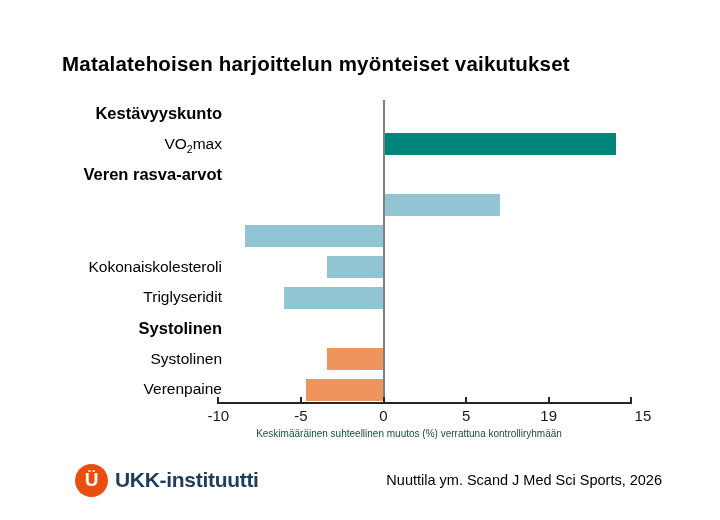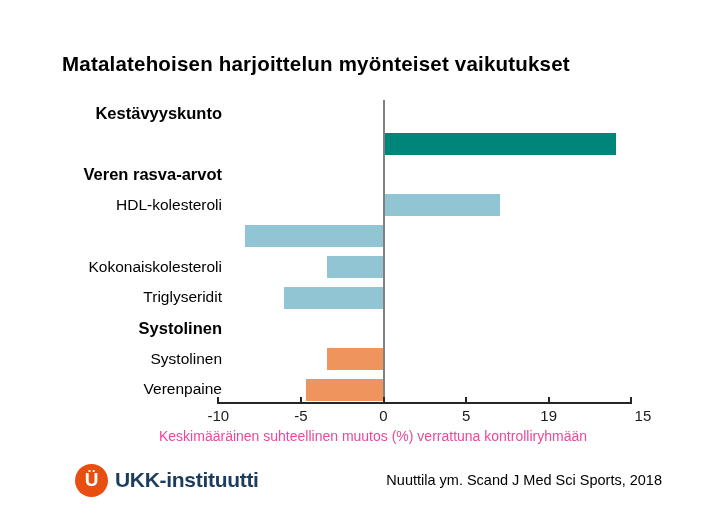--- a/index.html
+++ b/index.html
@@ -26,22 +26,22 @@
   .row-label sub{font-size:0.68em;line-height:0;}
   .bar{position:absolute;height:22px;}
   .zero-line{position:absolute;width:2px;background:#808080;}
   .axis-line{position:absolute;height:2px;background:#262626;}
   .tick{position:absolute;width:2px;height:5px;background:#262626;}
   .tick-label{
     position:absolute;width:40px;margin-left:-20px;text-align:center;
     font-size:15px;color:#1a1a1a;
   }
   .x-axis-label{
-    position:absolute;width:500px;margin-left:-250px;text-align:left;
-    font-size:14px;color:#ec4899;white-space:nowrap;
+    position:absolute;width:500px;margin-left:-250px;text-align:center;
+    font-size:10px;color:#14532d;white-space:nowrap;
   }
   .footer-logo{position:absolute;left:75px;top:463px;height:34px;display:flex;align-items:center;}
   .logo-mark{
     width:33px;height:33px;border-radius:50%;
     display:flex;align-items:center;justify-content:center;
     color:#fff;font-weight:900;font-size:19px;line-height:1;
     padding-bottom:1px;box-sizing:border-box;
   }
   .logo-text{
     margin-left:7px;font-size:21px;font-weight:bold;letter-spacing:-0.3px;
@@ -54,23 +54,23 @@
 </style>
 </head>
 <body>
 
 <div class="page">
   <div class="title">Matalatehoisen harjoittelun myönteiset vaikutukset</div>
 
   <div class="chart" id="chart">
       <div class="zero-line" style="left: 382.5px; top: 100px; height: 302px;"></div>
       <div class="row-label group" style="top: 98px; line-height: 30.7px;">Kestävyyskunto</div>
+      <div class="row-label" style="top: 128.7px; line-height: 30.7px;">VO<sub>2</sub>max</div>
       <div class="bar" title="VO₂max: 14 %" style="left: 384.5px; width: 231.28px; top: 133.05px; background: rgb(0, 133, 123);"></div>
       <div class="row-label group" style="top: 159.4px; line-height: 30.7px;">Veren rasva-arvot</div>
-      <div class="row-label" style="top: 190.1px; line-height: 30.7px;">HDL-kolesteroli</div>
       <div class="bar" title="HDL-kolesteroli: 7 %" style="left: 384.5px; width: 115.64px; top: 194.45px; background: rgb(146, 197, 211);"></div>
       <div class="bar" title="LDL-kolesteroli: -8.4 %" style="left: 244.732px; width: 138.768px; top: 225.15px; background: rgb(146, 197, 211);"></div>
       <div class="row-label" style="top: 251.5px; line-height: 30.7px;">Kokonaiskolesteroli</div>
       <div class="bar" title="Kokonaiskolesteroli: -3.4 %" style="left: 327.332px; width: 56.168px; top: 255.85px; background: rgb(146, 197, 211);"></div>
       <div class="row-label" style="top: 282.2px; line-height: 30.7px;">Triglyseridit</div>
       <div class="bar" title="Triglyseridit: -6 %" style="left: 284.38px; width: 99.12px; top: 286.55px; background: rgb(146, 197, 211);"></div>
       <div class="row-label group" style="top: 312.9px; line-height: 30.7px;">Systolinen</div>
       <div class="row-label" style="top: 343.6px; line-height: 30.7px;">Systolinen</div>
       <div class="bar" title="Systolinen: -3.4 %" style="left: 327.332px; width: 56.168px; top: 347.95px; background: rgb(240, 148, 94);"></div>
       <div class="row-label" style="top: 374.3px; line-height: 30.7px;">Verenpaine</div>
@@ -89,14 +89,14 @@
       <div class="tick" style="left: 630.3px; top: 397px;"></div>
       <div class="tick-label" style="left: 631.3px; top: 407px; text-align: right;">15</div>
       <div class="x-axis-label" style="left: 409px; top: 428px;">Keskimääräinen suhteellinen muutos (%) verrattuna kontrolliryhmään</div>
     </div>
 
   <div class="footer-logo">
     <div class="logo-mark" id="logoMark" style="background: rgb(232, 78, 16);">Ü</div>
     <div class="logo-text" id="logoText" style="color: rgb(30, 61, 92);">UKK-instituutti</div>
   </div>
 
-  <div class="source">Nuuttila ym. Scand J Med Sci Sports, 2018</div>
+  <div class="source">Nuuttila ym. Scand J Med Sci Sports, 2026</div>
 </div>
 
 </body></html>

